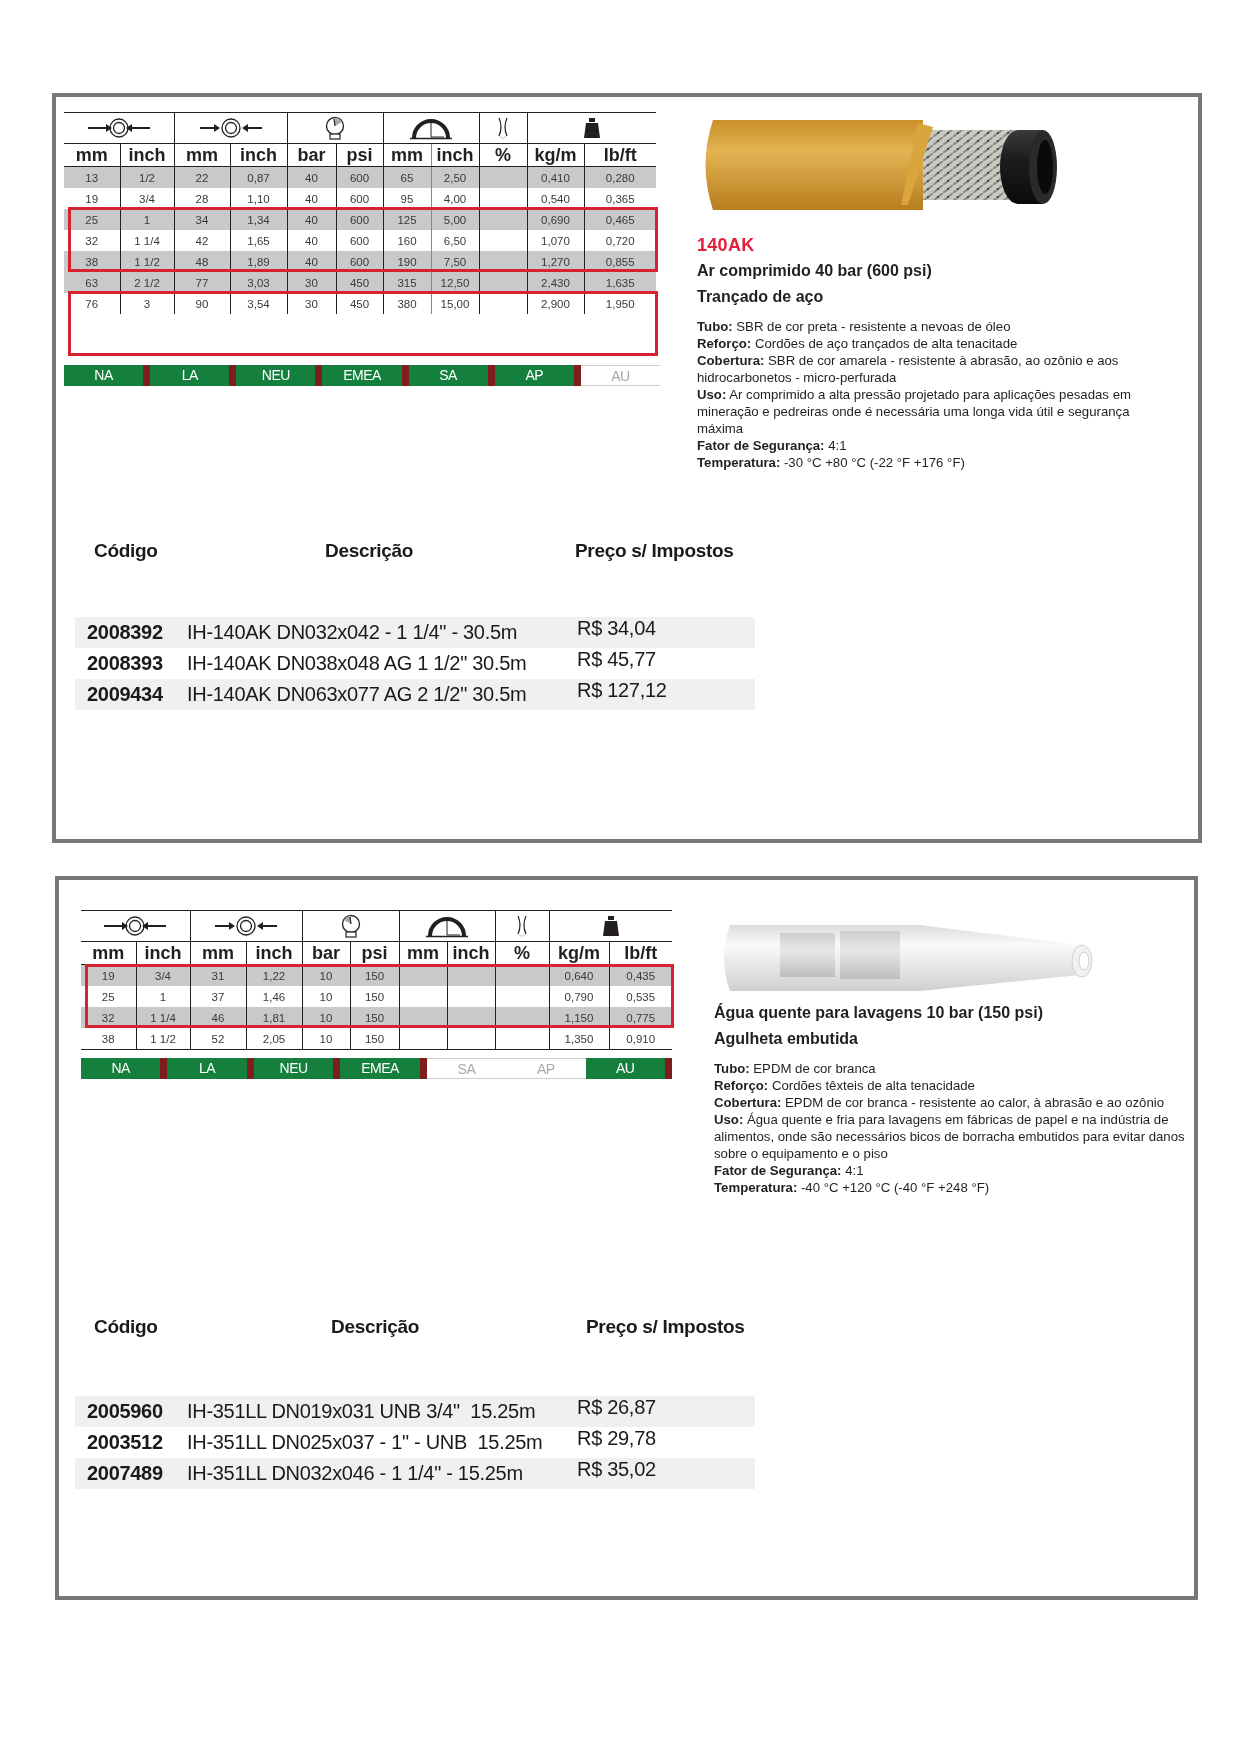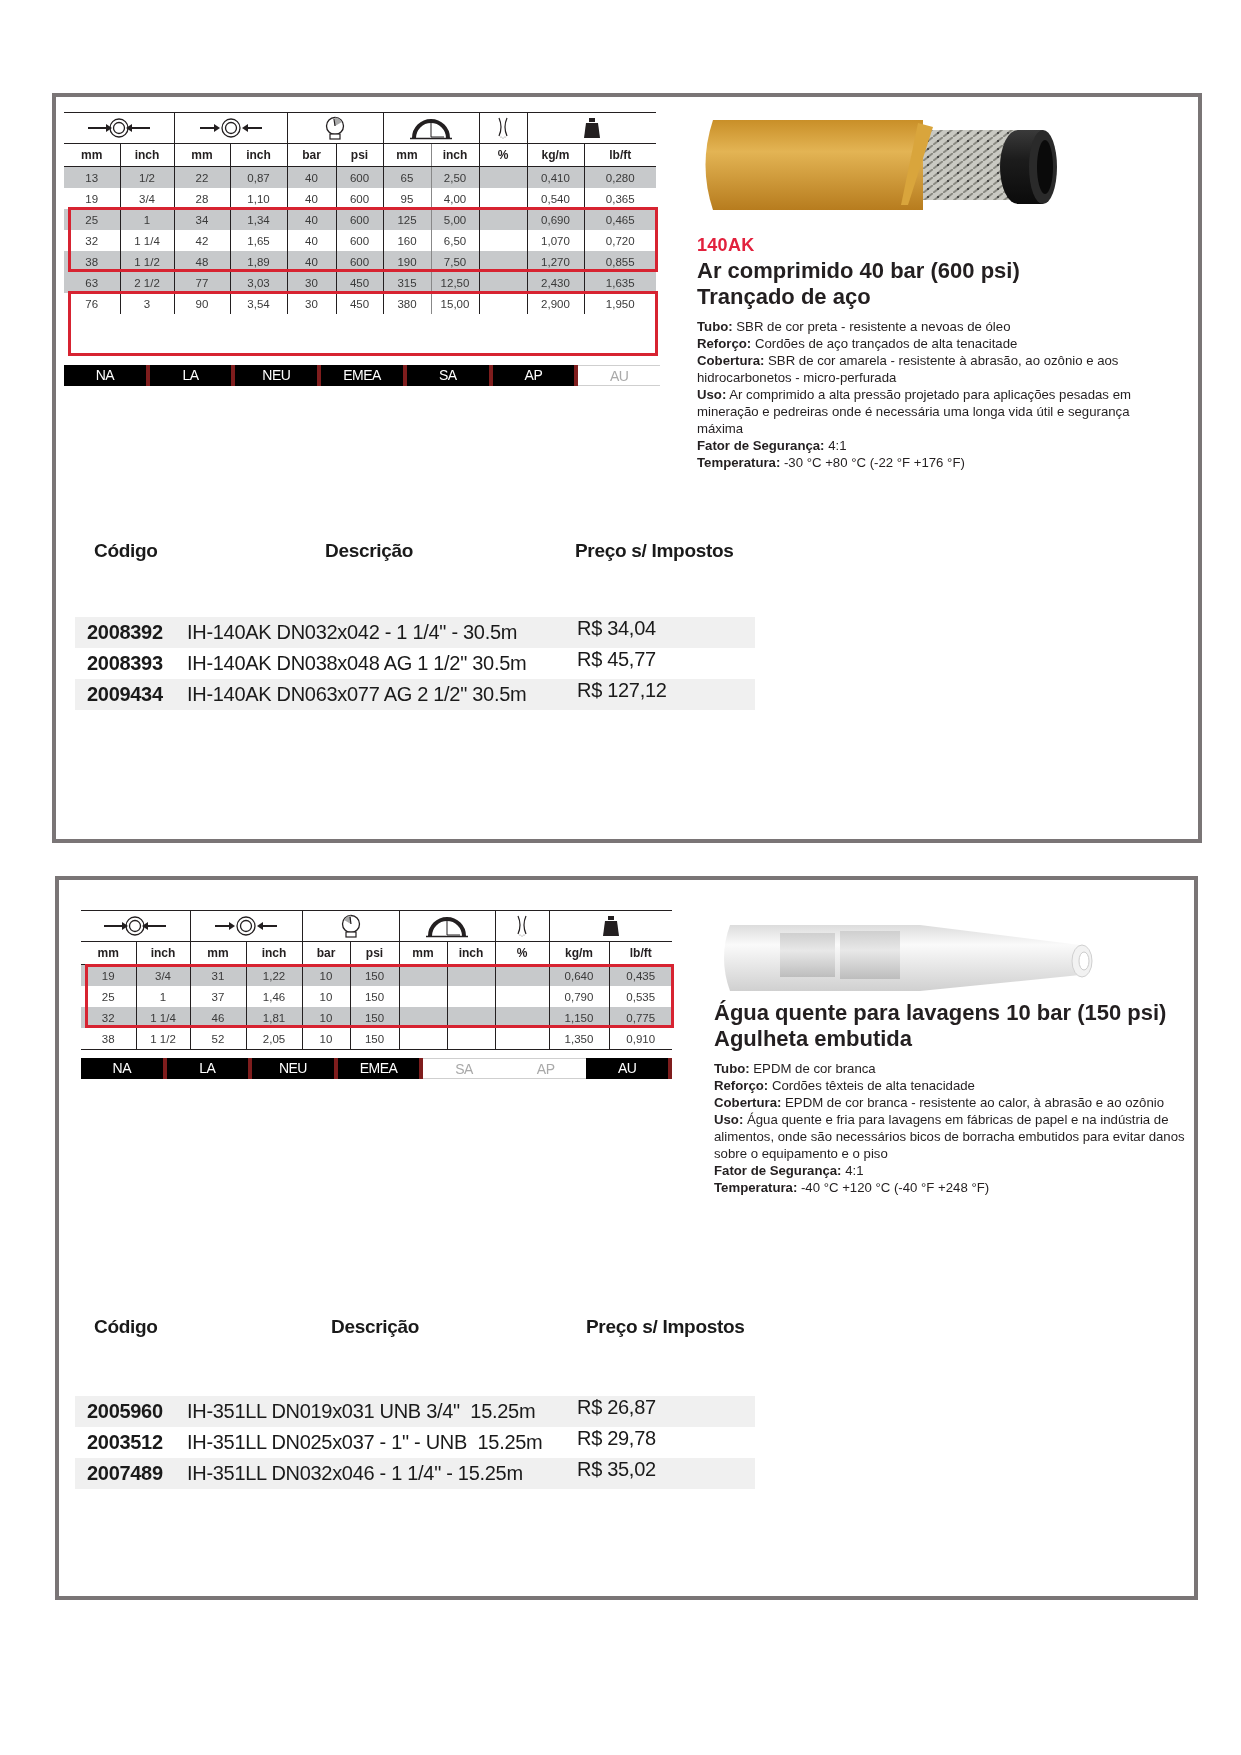--- a/index.html
+++ b/index.html
@@ -7,38 +7,38 @@
 
   .frame { position: absolute; border: 4px solid #7a7576; box-sizing: border-box; background: #fff; }
   #frame1 { left: 52px; top: 93px; width: 1150px; height: 750px; }
   #frame2 { left: 55px; top: 876px; width: 1143px; height: 724px; }
 
   
   .spec { position: absolute; border-collapse: collapse; font-family: "Liberation Sans", sans-serif; font-size: 11.5px; color: #3a3a3a; }
   .spec td, .spec th { text-align: center; padding: 0; border-left: 1px solid #231f20; }
   .spec tr > *:first-child { border-left: none; }
   .spec .icons td { height: 30px; border-top: 1.5px solid #231f20; border-bottom: 1px solid #231f20; }
-  .spec .heads th { height: 22px; font-weight: bold; font-size: 12px; color: #231f20; border-bottom: 1.5px solid #231f20; }
+  .spec .heads th { height: 22px; font-weight: bold; font-size: 18px; color: #231f20; border-bottom: 1.5px solid #231f20; }
   .spec .row td { height: 21px; }
   .spec .row.shade td { background: #c7c9cb; }
   .spec tr.last td { border-bottom: 1.5px solid #231f20; }
   .spec .thin { border-left: 1px solid #888 !important; }
   .icon svg { display: block; margin: 0 auto; }
 
   .redbox { position: absolute; border: 3px solid #d72331; box-sizing: border-box; pointer-events: none; }
 
   .regions { position: absolute; display: flex; height: 21px; }
   .regions .reg { flex: 1; text-align: center; font-size: 14px; line-height: 21px; font-weight: normal; letter-spacing: -0.5px; }
-  .regions .reg.on { background: #000000; color: #fff; border-right: 4px solid #7f1d1d; }
+  .regions .reg.on { background: #15803d; color: #fff; border-right: 7px solid #7f1d1d; }
   .regions .reg.off { background: #fff; color: #a9a9a9; border-top: 1px solid #cfcfcf; border-bottom: 1px solid #cfcfcf; }
 
   
   .info { position: absolute; width: 480px; }
   .info .code { color: #e2213d; font-weight: bold; font-size: 18px; line-height: 26px; letter-spacing: 0.3px; }
-  .info .title { font-weight: bold; font-size: 22px; line-height: 26px; color: #231f20; }
+  .info .title { font-weight: bold; font-size: 16px; line-height: 26px; color: #231f20; }
   .info .desc { font-size: 13.2px; line-height: 17px; color: #231f20; margin-top: 8px; }
   .info .desc b { font-weight: bold; }
 
   .hose { position: absolute; }
 
   
   .ph { position: absolute; font-family: "Liberation Sans", sans-serif; font-size: 19px; font-weight: bold; color: #1a1a1a; letter-spacing: -0.3px; }
   .prices { position: absolute; width: 680px; font-size: 20px; color: #1a1a1a; }
   .prices .pr { height: 31px; display: flex; align-items: center; letter-spacing: -0.3px; }
   .prices .pr.shade { background: #f0f0f0; }

